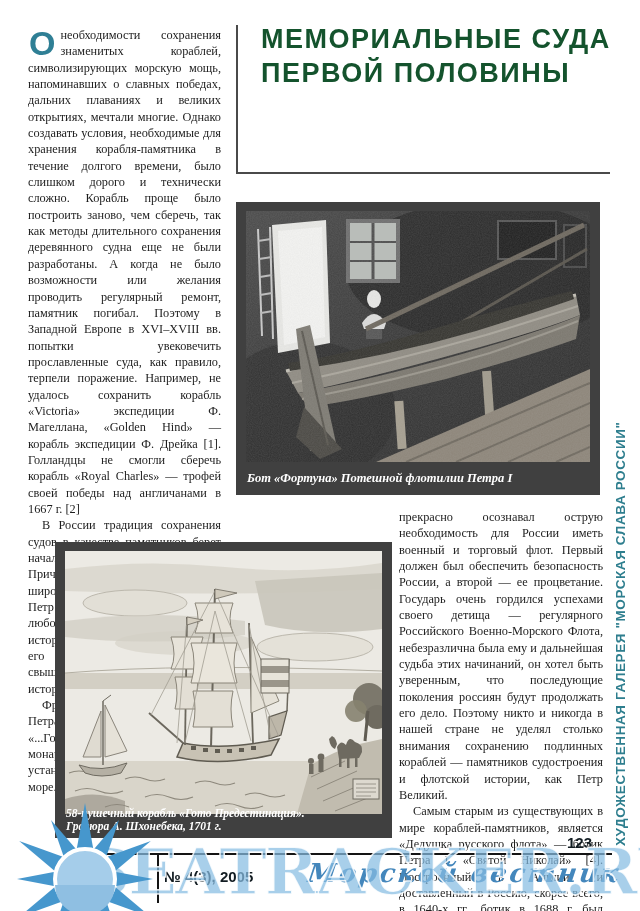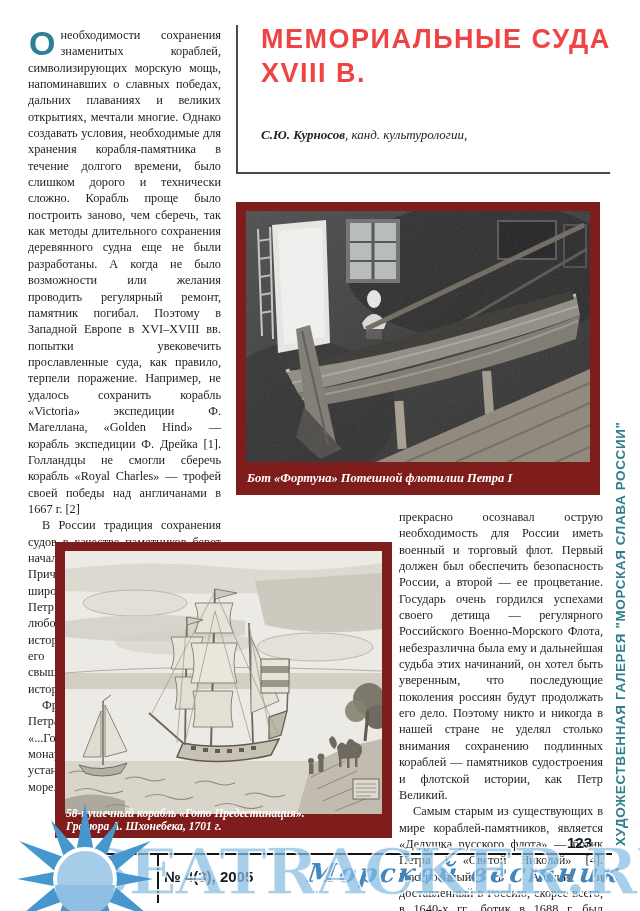--- a/index.html
+++ b/index.html
@@ -26,31 +26,31 @@
     margin:2px 5px 0 1px;
   }
   #left-col{left:28px;top:27px;width:193px;}
   #right-col{left:399px;top:509px;width:204px;}
 
   
   #title{
     left:261px;top:22px;width:352px;
     font-family:"Liberation Sans", sans-serif;
     font-weight:bold;font-size:27px;line-height:34px;
-    letter-spacing:1.5px;color:#ef4444;
+    letter-spacing:1.5px;color:#14532d;
   }
   #author{left:261px;top:127px;width:340px;font-size:13px;line-height:16px;font-style:italic;color:#222;}
   #author .name{font-weight:bold;}
   .vrule{width:1.5px;background:#4a4a4a;}
   .hrule{height:1.5px;background:#4a4a4a;}
   #divider-v{left:236px;top:25px;height:148px;}
   #divider-h{left:236px;top:172px;width:374px;}
 
   
-  .figure{background:#7f1d1d;}
+  .figure{background:#404040;}
   #fig1{left:236px;top:202px;width:364px;height:293px;}
   #fig1 svg{position:absolute;left:10px;top:9px;}
   #fig2{left:55px;top:542px;width:337px;height:296px;}
   #fig2 svg{position:absolute;left:10px;top:9px;}
   .fig-caption{
     position:absolute;left:11px;color:#ffffff;
     font-family:"Liberation Serif", serif;
     font-style:italic;font-weight:bold;
   }
   #fig1 .fig-caption{bottom:9px;font-size:12.5px;}
@@ -97,25 +97,24 @@
   }
   #sun-logo{left:3px;top:797px;z-index:21;}
 </style>
 </head>
 <body>
 
 <div id="divider-v" class="abs vrule"></div>
 
 <div id="title" class="abs">
   <div>МЕМОРИАЛЬНЫЕ СУДА</div>
-  <div>XVIII В.</div>
+  <div>ПЕРВОЙ ПОЛОВИНЫ</div>
 </div>
 
 <div id="author" class="abs">
-  <div><span class="name">С.Ю. Курносов</span><span>, канд. культурологии,</span></div>
 </div>
 
 <div id="divider-h" class="abs hrule"></div>
 
 <div id="left-col" class="abs col">
   <p><span class="dropcap">О</span><span>необходимости сохранения знаменитых кораблей, символизирующих морскую мощь, напоминавших о славных победах, дальних плаваниях и великих открытиях, мечтали многие. Однако создавать условия, необходимые для хранения корабля-памятника в течение долгого времени, было слишком дорого и технически сложно. Корабль проще было построить заново, чем сберечь, так как методы длительного сохранения деревянного судна еще не были разработаны. А когда не было возможности или желания проводить регулярный ремонт, памятник погибал. Поэтому в Западной Европе в XVI–XVIII вв. попытки увековечить прославленные суда, как правило, терпели поражение. Например, не удалось сохранить корабль «Victoria» экспедиции Ф. Магеллана, «Golden Hind» — корабль экспедиции Ф. Дрейка [1]. Голландцы не смогли сберечь корабль «Royal Charles» — трофей своей победы над англичанами в 1667 г. [2]</span></p>
   <p class="indent">В России традиция сохранения судов в качестве памятников берет начало с петровских времен. Причем она сразу получила очень широкое распространение, так как Петр I хотел оберечь для потомков любое судно, имеющее историческое значение, и к концу его царствования сохранялось свыше четырех десятков исторических судов.</p>
   <p class="indent">Французский консул при дворе Петра I А. де Лави писал: «...Господствующей страстью этого монарха [Петра I] является установление своего могущества на море...» [3]. Петр I</p>
 </div>
 

